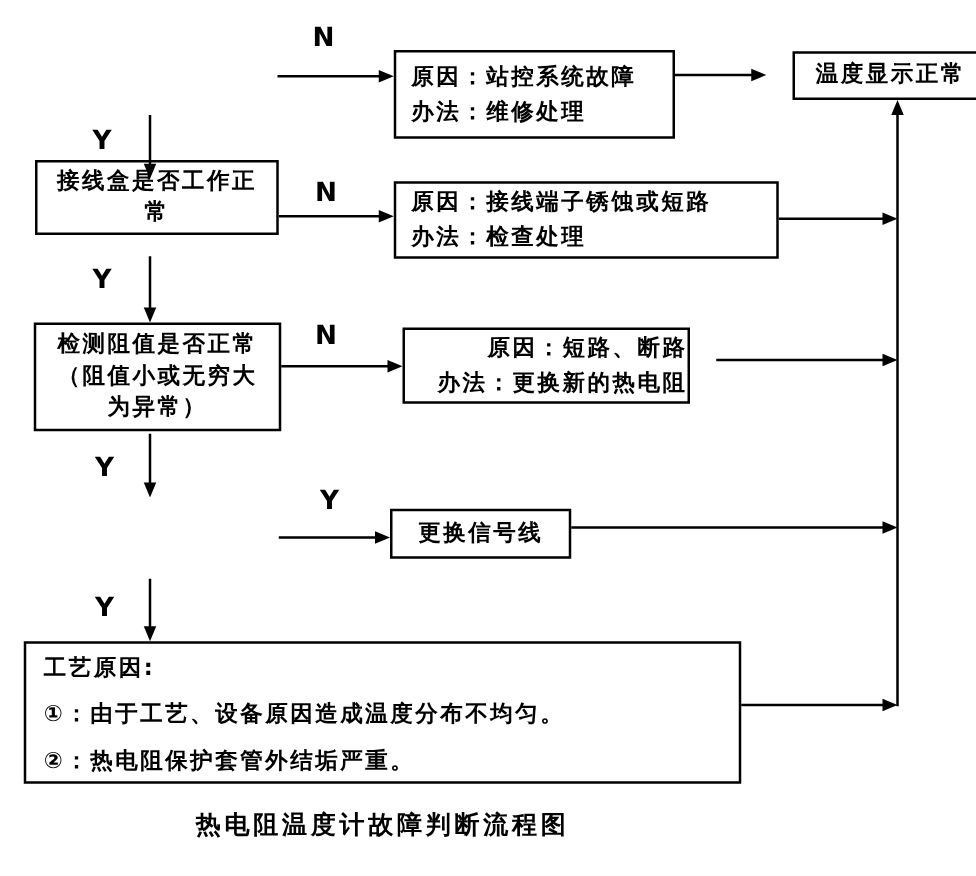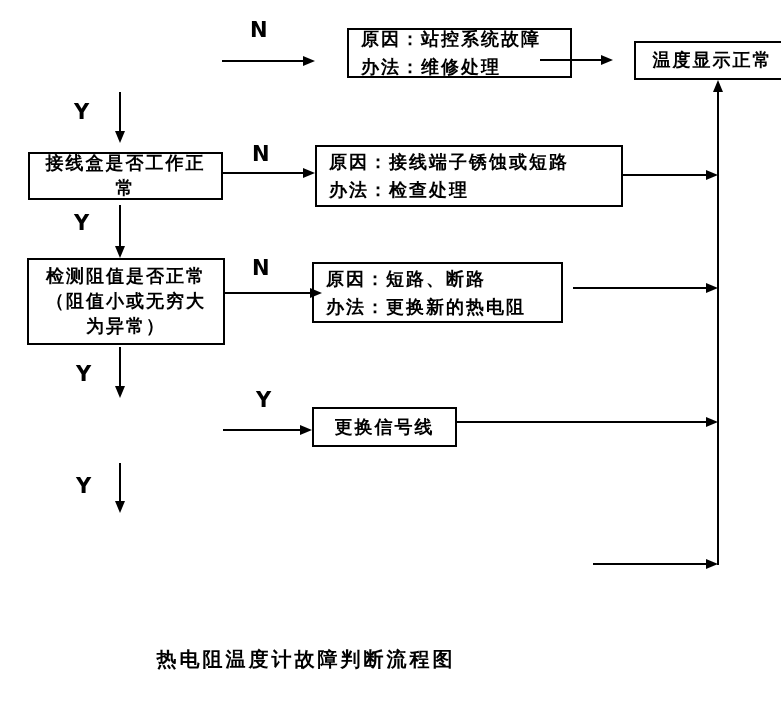--- a/index.html
+++ b/index.html
@@ -31,41 +31,46 @@
     position:absolute; left:19px; top:646px; width:574px;
     text-align:center; font-size:20px; font-weight:bold; letter-spacing:3px;
   }
 </style>
 </head>
 <body>
 
 <div class="stage">
 
 
-  <div class="node ctr" style="left:28px; top:152px; width:195px; height:48px;">接线盒是否工作正
+  <div class="node ctr" style="left:28px; top:128px; width:195px; height:60px;">接线盒是否工作正
 常</div>
 
   <div class="node ctr" style="left:27px; top:258px; width:198px; height:87px;">检测阻值是否正常
 （阻值小或无穷大
 为异常）</div>
 
 
-  <div class="node lft" style="left:315px; top:28px; width:225px; height:50px;margin-left:32px;">原因：站控系统故障
+  <div class="node lft" style="left:315px; top:40px; width:225px; height:71px;">原因：站控系统故障
 办法：维修处理</div>
 
   <div class="node lft" style="left:315px; top:145px; width:308px; height:62px;">原因：接线端子锈蚀或短路
 办法：检查处理</div>
 
-  <div class="node lft" style="left:312px; top:262px; width:251px; height:61px;">原因：短路、断路
+  <div class="node lft" style="left:322px; top:262px; width:230px; height:61px;text-align:right;">原因：短路、断路
 办法：更换新的热电阻</div>
 
   <div class="node ctr" style="left:312px; top:407px; width:145px; height:40px;text-align:center;">更换信号线</div>
 
   <div class="node ctr" style="left:634px; top:41px; width:157px; height:39px;">温度显示正常</div>
 
+  <div class="node" style="left:19px; top:513px; width:574px; height:114px; padding:8px 8px 0 14px; white-space:normal;">
+    <div class="proc-line">工艺原因:</div>
+    <div class="proc-line proc-item">①：由于工艺、设备原因造成温度分布不均匀。</div>
+    <div class="proc-line proc-item">②：热电阻保护套管外结垢严重。</div>
+  </div>
 
   <div class="lbl" style="left:250px; top:18px;">N</div>
   <div class="lbl" style="left:74px;  top:100px;">Y</div>
   <div class="lbl" style="left:252px; top:142px;">N</div>
   <div class="lbl" style="left:74px;  top:211px;">Y</div>
   <div class="lbl" style="left:252px; top:256px;">N</div>
   <div class="lbl" style="left:76px;  top:362px;">Y</div>
   <div class="lbl" style="left:256px; top:388px;">Y</div>
   <div class="lbl" style="left:76px;  top:474px;">Y</div>
 

